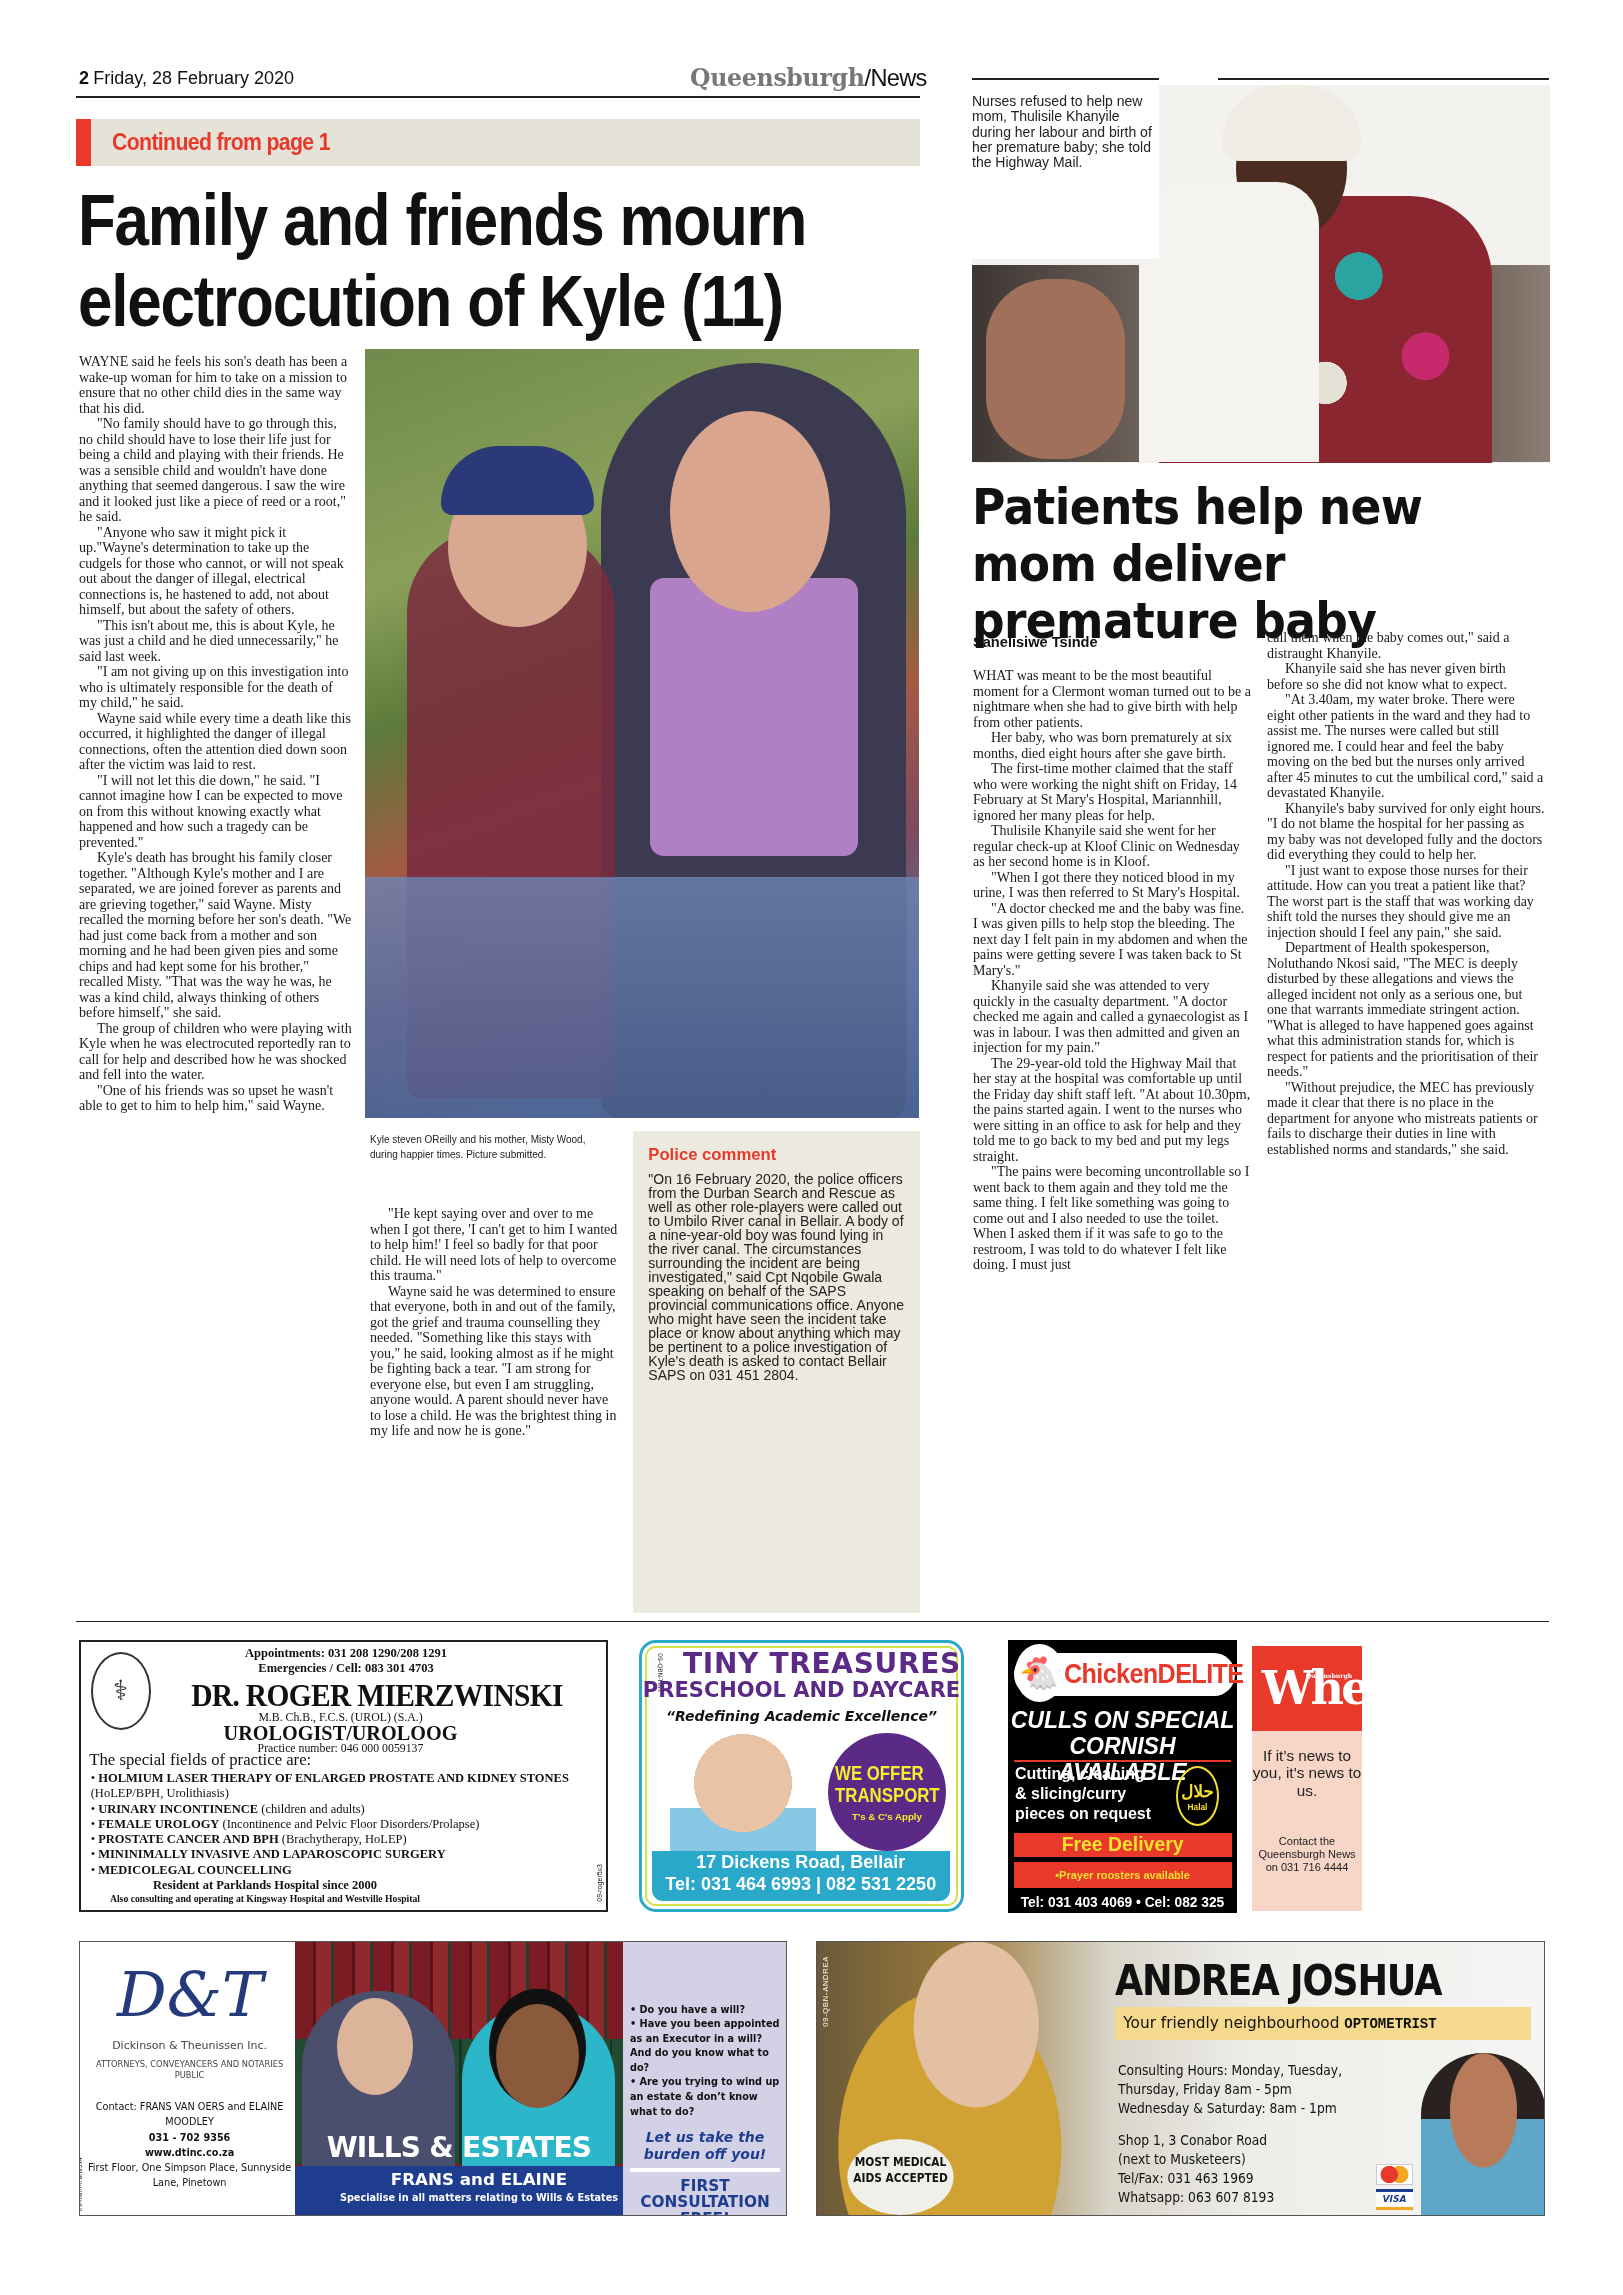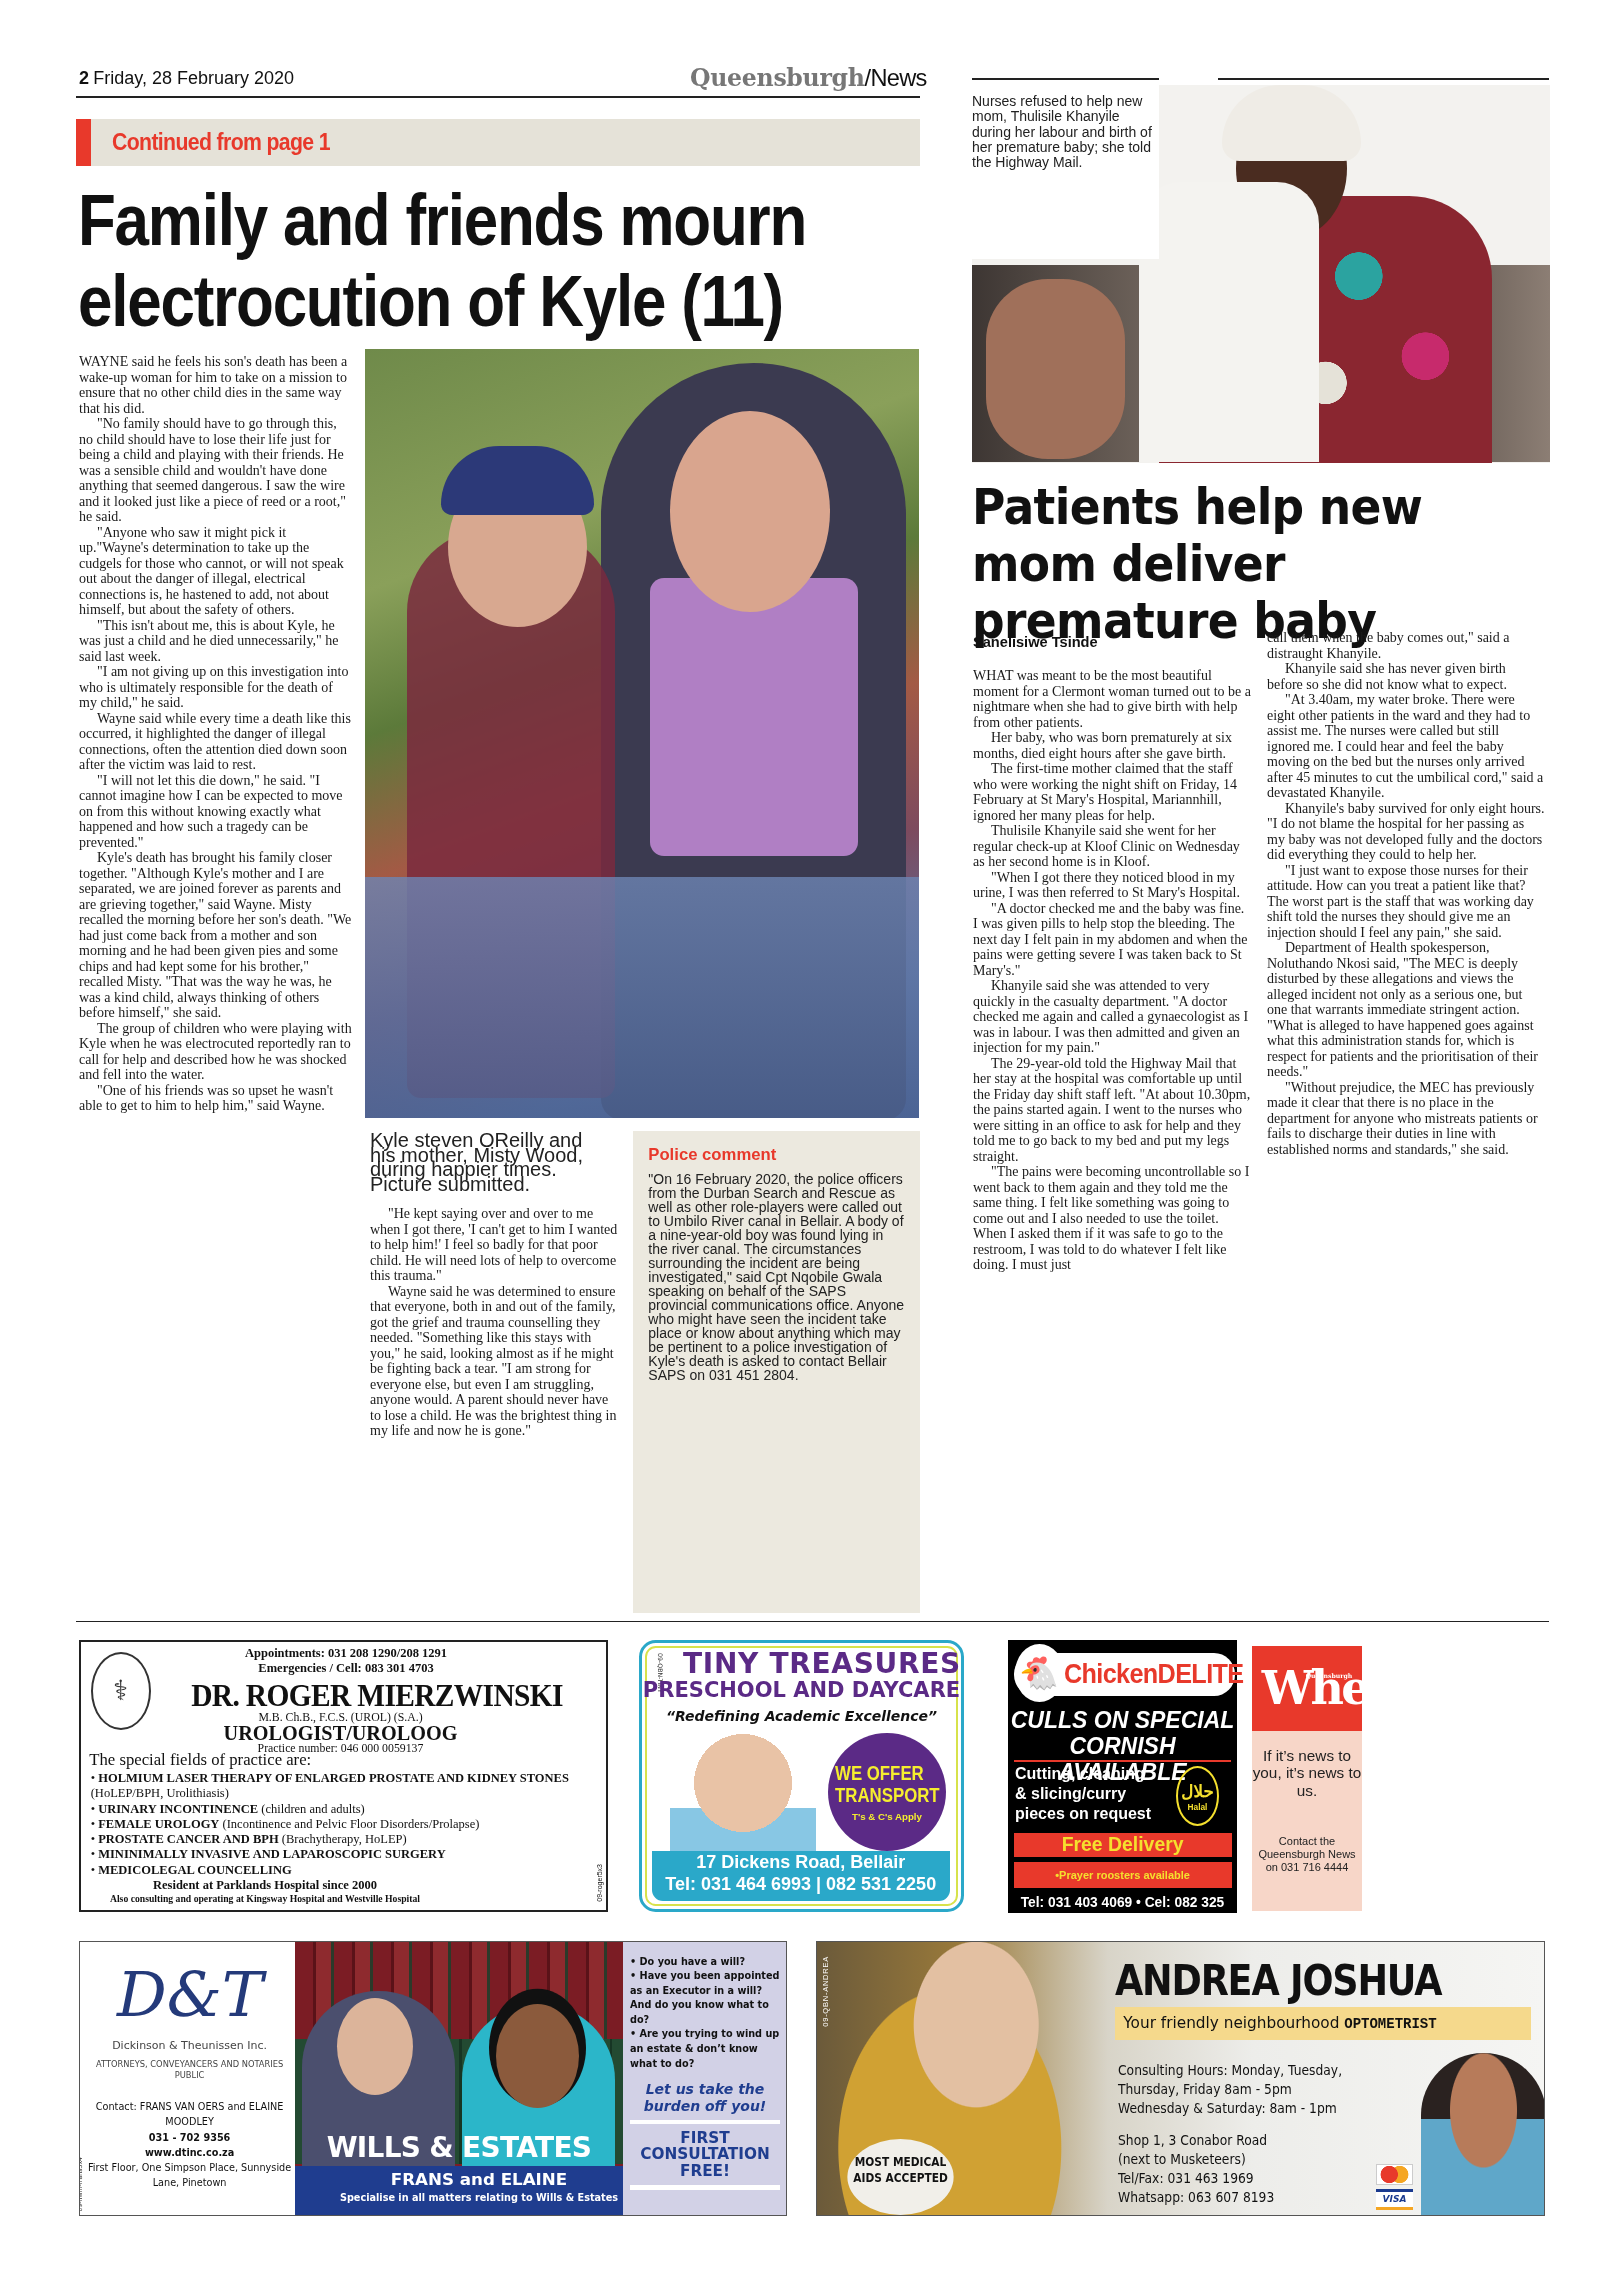--- a/index.html
+++ b/index.html
@@ -31,21 +31,21 @@
   .photo-kyle { left: 365px; top: 349px; width: 554px; height: 769px; overflow: hidden;
     background: linear-gradient(160deg, #6f8a4a 0%, #8aa05a 25%, #5c7a3a 40%, #a35a45 55%, #7d4a5e 70%, #5a6d99 85%, #4b5f8e 100%); }
   .photo-kyle .boy { position: absolute; left: 42px; top: 180px; width: 208px; height: 569px; background: #7a2a3e; border-radius: 83px 83px 14px 14px; opacity: .85; }
   .photo-kyle .boy-head { position: absolute; left: 83px; top: 118px; width: 139px; height: 160px; background: #d8a890; border-radius: 50%; }
   .photo-kyle .cap { position: absolute; left: 76px; top: 97px; width: 153px; height: 69px; background: #2c3978; border-radius: 76px 76px 14px 14px; }
   .photo-kyle .mom { position: absolute; left: 236px; top: 14px; width: 305px; height: 757px; background: #3b3a50; border-radius: 153px 153px 21px 21px; }
   .photo-kyle .mom-face { position: absolute; left: 305px; top: 62px; width: 160px; height: 201px; background: #d9a58e; border-radius: 50%; }
   .photo-kyle .mom-shirt { position: absolute; left: 285px; top: 229px; width: 208px; height: 278px; background: #b07fc4; border-radius: 14px; }
   .photo-kyle .jeans { position: absolute; left: 0; top: 528px; width: 554px; height: 243px; background: linear-gradient(180deg, #6d85b4, #4b6495); opacity: .8; }
 
-  .caption-kyle { left: 370px; top: 1133px; width: 222px; font-family: "Liberation Sans", sans-serif; font-size: 20px; line-height: 14.6px; color: #222; }
+  .caption-kyle { left: 370px; top: 1133px; width: 222px; font-family: "Liberation Sans", sans-serif; font-size: 10px; line-height: 14.6px; color: #222; }
 
   
   .police { left: 633px; top: 1131px; width: 287px; height: 482px; background: #ece9df; padding: 14px 15.3px; }
   .police h3 { font-family: "Liberation Sans", sans-serif; font-weight: bold; font-size: 16.7px; color: #e8392b; margin-bottom: 7px; }
   .police p { font-family: "Liberation Sans", sans-serif; font-size: 14px; line-height: 14px; color: #222; }
 
   
   .rule-right-a { left: 972px; top: 78px; width: 187px; height: 2.1px; background: #222; }
   .rule-right-b { left: 1218px; top: 78px; width: 331px; height: 2.1px; background: #222; }
   .caption-nurse { left: 972px; top: 94px; width: 180px; font-family: "Liberation Sans", sans-serif; font-size: 14px; line-height: 15.3px; color: #222; }
@@ -124,21 +124,21 @@
   .ad-dt .photo .lower { position: absolute; left: 0; top: 97px; width: 100%; height: 125px; background: repeating-linear-gradient(90deg, #234a32 0 14px, #173524 14px 16.7px); }
   .ad-dt .photo .man { position: absolute; left: 7px; top: 49px; width: 153px; height: 178px; background: #4b4f6e; border-radius: 76px 76px 0 0; }
   .ad-dt .photo .manface { position: absolute; left: 42px; top: 56px; width: 76px; height: 97px; background: #dcb49a; border-radius: 50%; }
   .ad-dt .photo .woman { position: absolute; left: 167px; top: 62px; width: 153px; height: 164px; background: #2bb6c9; border-radius: 76px 76px 0 0; }
   .ad-dt .photo .womanface { position: absolute; left: 201px; top: 62px; width: 83px; height: 104px; background: #8b5a3c; border-radius: 50%; box-shadow: 0 -8.3px 0 7px #111; }
   .ad-dt .photo .title { position: absolute; left: 0; top: 189px; width: 100%; text-align: center; font-size: 28px; font-weight: bold; color: #fff; letter-spacing: -0.7px; }
   .ad-dt .photo .bar { position: absolute; left: 0; top: 224px; width: 100%; height: 51px; background: #1f3d8f; color: #fff; text-align: center; padding-left: 40px; }
   .ad-dt .photo .bar .n { font-size: 16.7px; font-weight: bold; line-height: 26px; }
   .ad-dt .photo .bar .s { font-size: 9.7px; font-weight: bold; }
   .ad-dt .right { position: absolute; left: 543px; top: 0; width: 164px; height: 275px; background: #d2d1e6; padding: 12.5px 7px; }
-  .ad-dt .right ul { list-style: none; font-size: 9.7px; line-height: 14.6px; color: #111; font-weight: bold; }
+  .ad-dt .right ul { list-style: none; font-size: 9.7px; line-height: 14.6px; color: #111; font-weight: bold; margin-top: 48px; }
   .ad-dt .right ul li::before { content: "\2022  "; }
   .ad-dt .right .lt { margin-top: 9.7px; text-align: center; font-size: 14px; font-weight: bold; font-style: italic; color: #1f3d8f; line-height: 16.7px; }
   .ad-dt .right .wbar { height: 4.2px; background: #fff; margin: 5.6px 0; }
   .ad-dt .right .free { text-align: center; font-size: 15.3px; font-weight: bold; color: #1f3d8f; line-height: 16.7px; }
 
   .ad-aj { left: 816px; top: 1941px; width: 729px; height: 275px; border: 1.4px solid #555; background: linear-gradient(90deg, #6b5a3a 0%, #9a7a3a 20%, #d8d4c8 40%, #ededea 60%, #f5f5f3 100%); font-family: "DejaVu Sans", sans-serif; overflow: hidden; }
   .ad-aj .kid { position: absolute; left: 14px; top: 0; width: 264px; height: 275px; background: radial-gradient(ellipse at 55% 30%, #e3c0a2 0 62px, transparent 63px), radial-gradient(ellipse at 45% 75%, #d0a133 0 111px, transparent 112px); }
   .ad-aj .code { position: absolute; left: 4.2px; top: 14px; font-size: 7.6px; writing-mode: vertical-rl; transform: rotate(180deg); color: #fff; font-family: "Liberation Sans", sans-serif; letter-spacing: 0.7px; }
   .ad-aj .aids { position: absolute; left: 21px; top: 197px; width: 125px; height: 76px; border-radius: 50%; background: #f1efe9; text-align: center; font-size: 12.5px; line-height: 15.3px; font-weight: bold; padding-top: 15.3px; transform: scaleX(0.85); }
   .ad-aj .name { position: absolute; left: 298px; top: 12.5px; font-size: 43px; font-weight: bold; letter-spacing: -1.4px; transform: scaleX(0.85); transform-origin: left; color: #111; }

